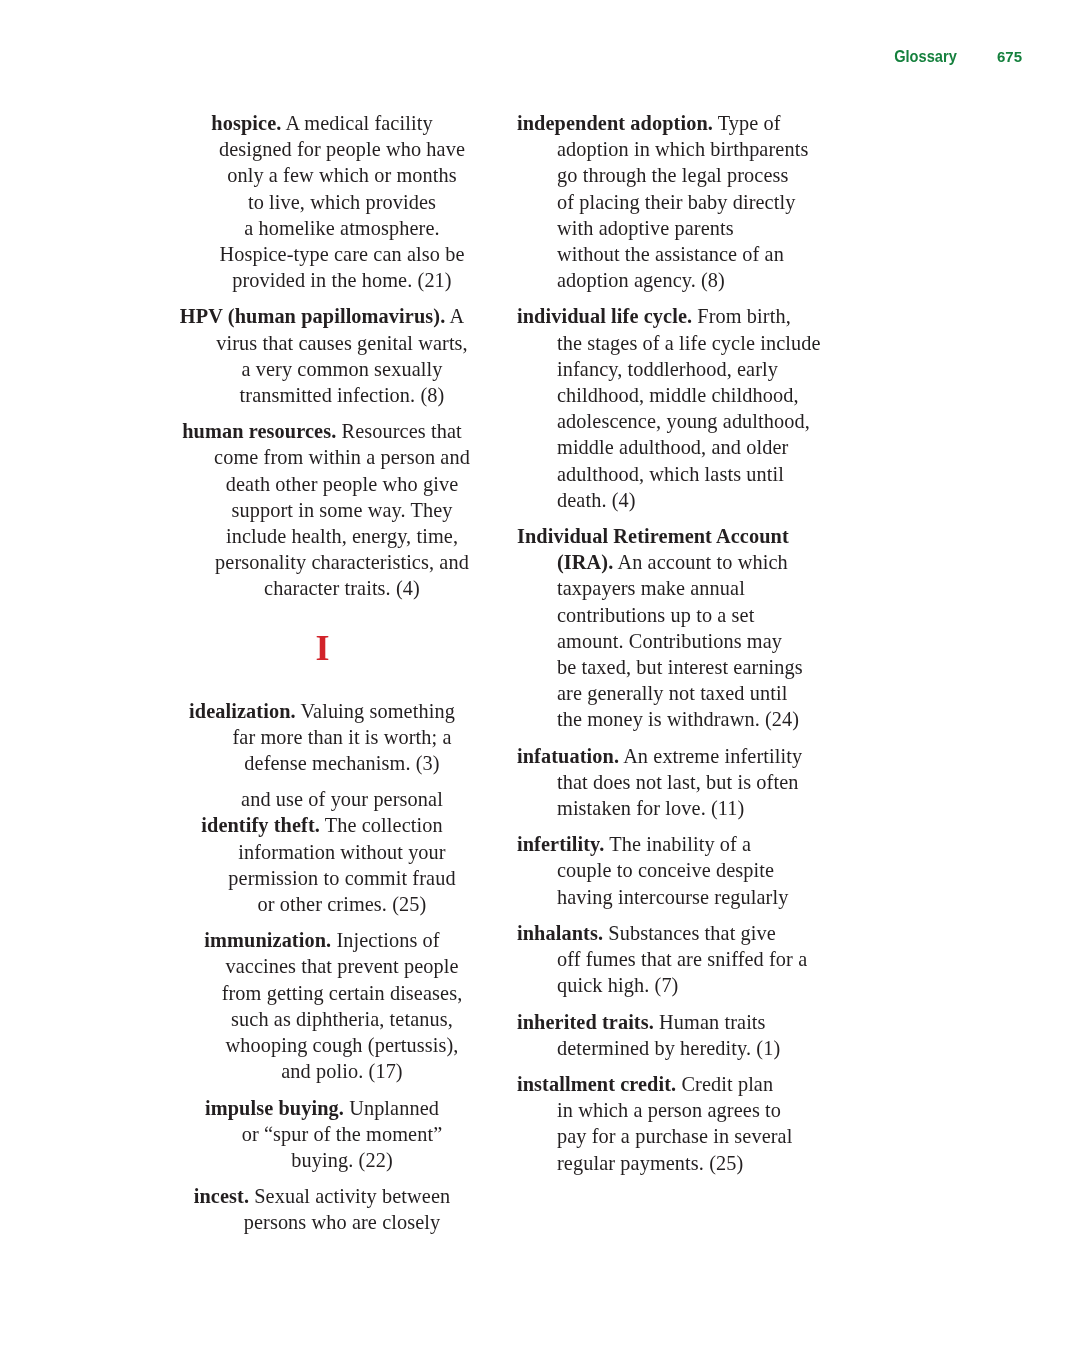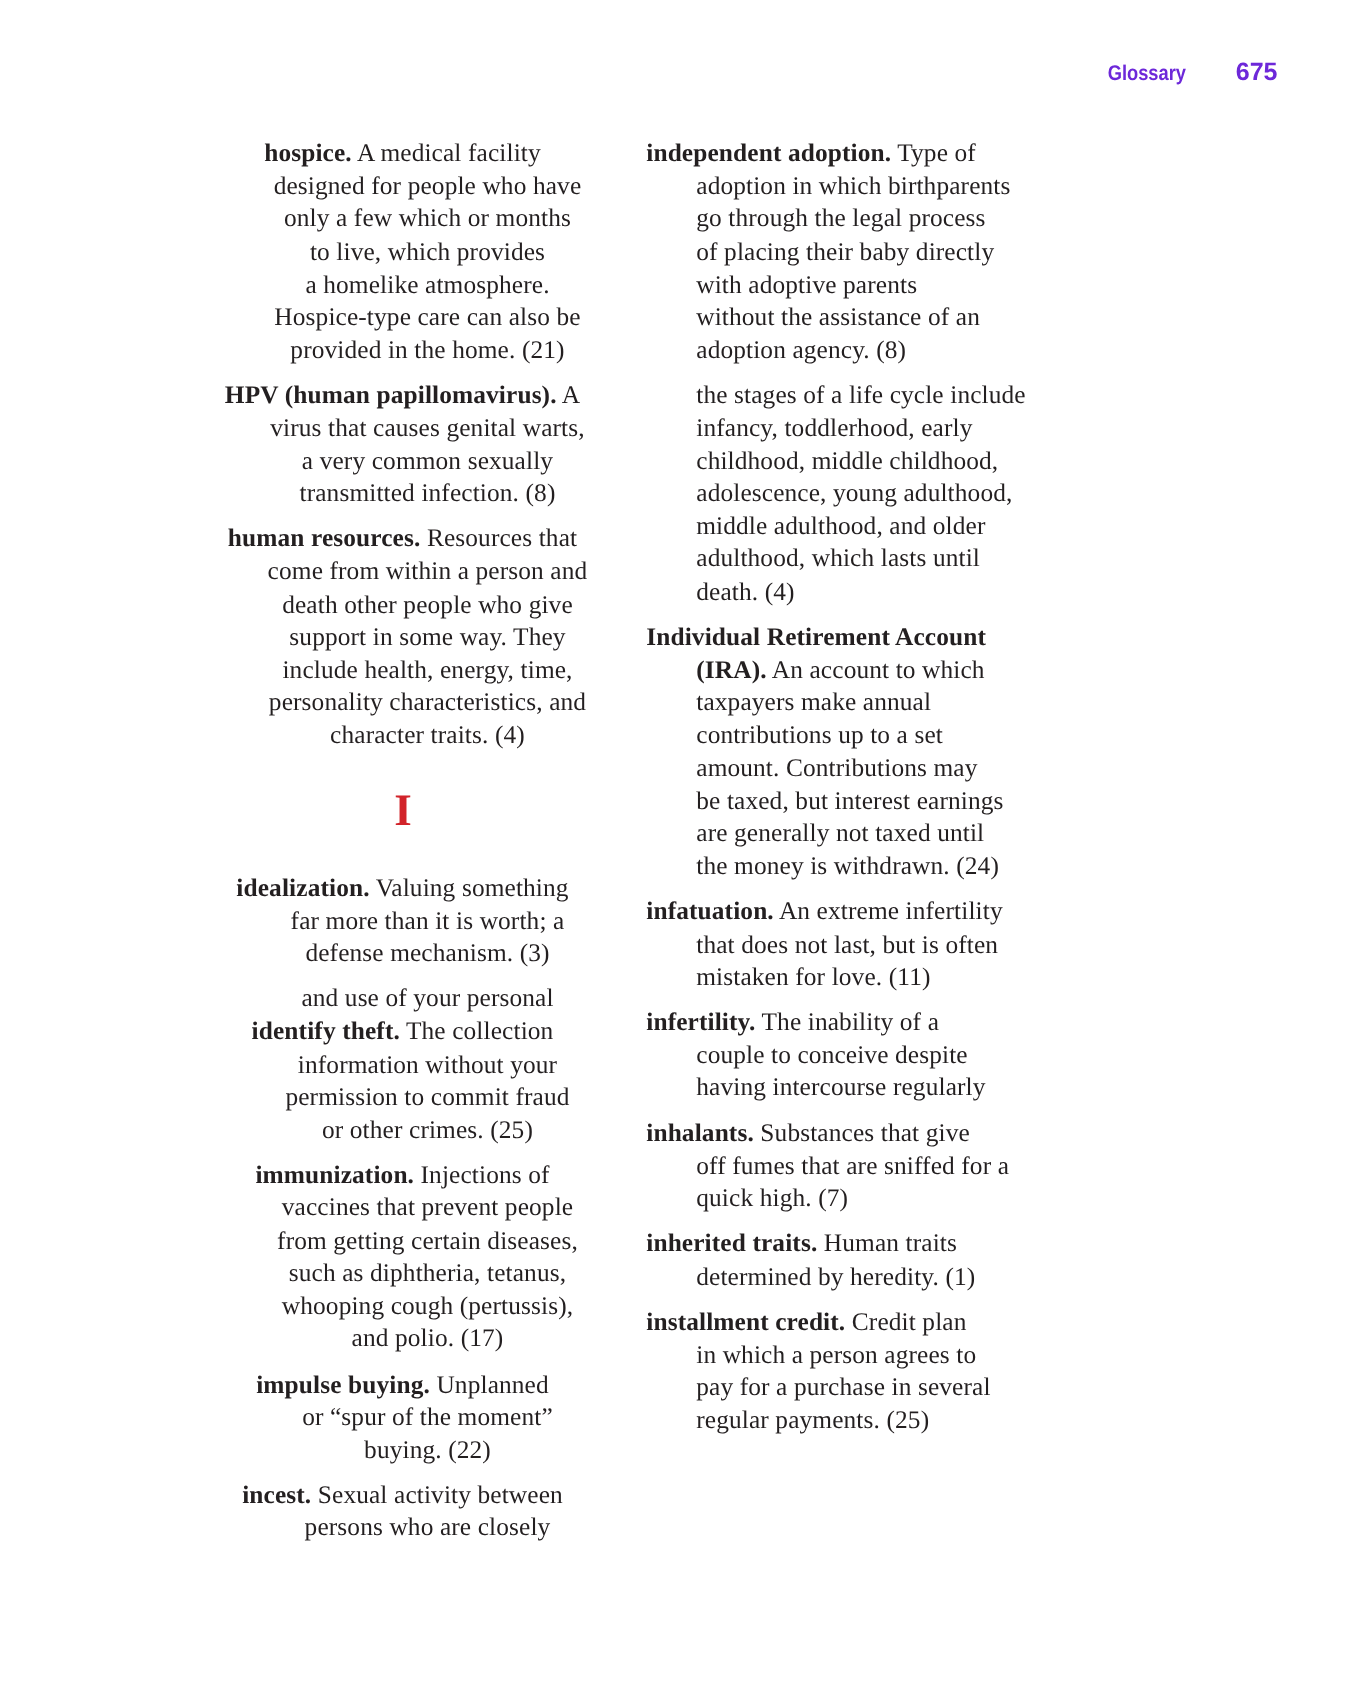--- a/index.html
+++ b/index.html
@@ -4,28 +4,28 @@
   <style>
     html, body { margin: 0; padding: 0; background: #ffffff; }
     body {
       width: 1088px; height: 1361px; position: relative; overflow: hidden;
       font-family: "DejaVu Serif", "Liberation Serif", serif;
       color: #231f20;
     }
     .running-head {
       position: absolute; top: 47px; right: 66px;
       font-family: "Liberation Sans", "DejaVu Sans", sans-serif;
-      font-weight: bold; color: #6d28d9;
+      font-weight: bold; color: #15803d;
       display: flex; align-items: baseline;
     }
     .running-head .section {
       font-size: 17px; transform: scaleX(0.86); transform-origin: right center;
       margin-right: 40px;
     }
-    .running-head .page-num { font-size: 20px; }
+    .running-head .page-num { font-size: 15px; }
     .column { position: absolute; top: 110px; width: 370px; }
     .col-left { left: 137px; text-align: center; }
     .col-right { left: 517px; }
     .entry { margin: 0 0 10px 0; }
     .line {
       display: block; font-size: 20.3px; line-height: 26.2px; white-space: nowrap;
       font-family: "Liberation Serif", "DejaVu Serif", serif;
       letter-spacing: 0.1px;
     }
     .line.indent { padding-left: 40px; }
@@ -110,20 +110,21 @@
       <div class="entry">
         <span class="line"><span class="term">independent adoption.</span> <span>Type of</span></span>
         <span class="line indent">adoption in which birthparents</span>
         <span class="line indent">go through the legal process</span>
         <span class="line indent">of placing their baby directly</span>
         <span class="line indent">with adoptive parents</span>
         <span class="line indent">without the assistance of an</span>
         <span class="line indent">adoption agency. (8)</span>
       </div>
       <div class="entry">
+        <span class="line"><span class="term">individual life cycle.</span> <span>From birth,</span></span>
         <span class="line indent">the stages of a life cycle include</span>
         <span class="line indent">infancy, toddlerhood, early</span>
         <span class="line indent">childhood, middle childhood,</span>
         <span class="line indent">adolescence, young adulthood,</span>
         <span class="line indent">middle adulthood, and older</span>
         <span class="line indent">adulthood, which lasts until</span>
         <span class="line indent">death. (4)</span>
       </div>
       <div class="entry">
         <span class="line"><span class="term">Individual Retirement Account</span></span>

